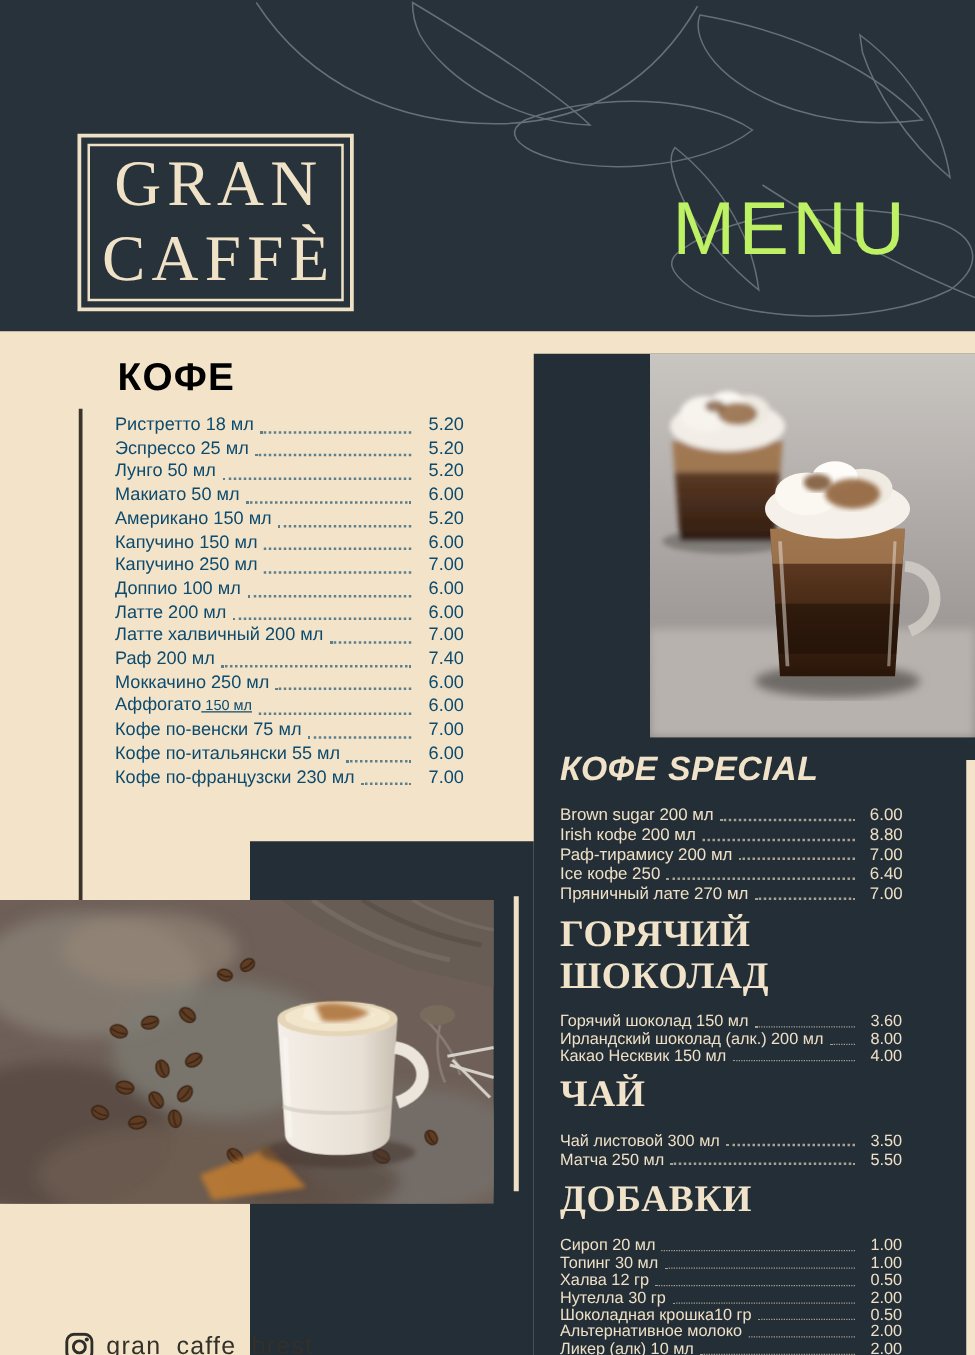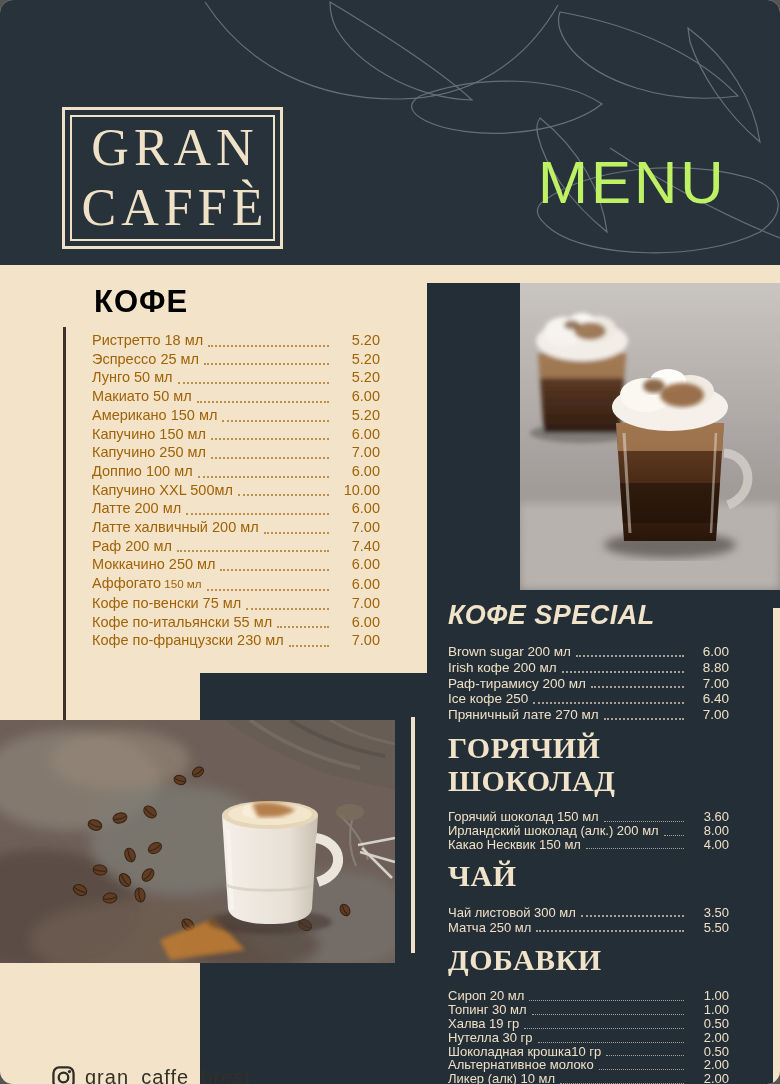--- a/index.html
+++ b/index.html
@@ -1,20 +1,19 @@
 <!DOCTYPE html>
 <html><head>
 <meta charset="utf-8">
 <style>
   html,body{margin:0;padding:0;background:#555;}
   .page{
     position:relative;width:780px;height:1084px;overflow:hidden;
     background:#f3e4c9;font-family:"Liberation Sans",sans-serif;
     margin:0 auto;
-    border-radius:13px;
   }
   
   .top-band{position:absolute;left:0;top:0;width:780px;height:265px;background:#28323a;}
   .leaves{position:absolute;left:0;top:0;width:780px;height:265px;}
   .logo-box{
     position:absolute;left:62px;top:107px;width:221px;height:142px;
     border:3px solid #efe1c6;box-sizing:border-box;
   }
   .logo-inner{
     position:absolute;left:5px;top:5px;right:5px;bottom:5px;
@@ -33,37 +32,37 @@
   .right-panel{position:absolute;left:427px;top:283px;width:353px;height:801px;background:#242e36;}
   .photo-top{position:absolute;left:93px;top:0;width:260px;height:307px;}
   .right-stripe{position:absolute;left:773px;top:608px;width:7px;height:476px;background:#f3e4c9;}
   .right-content{position:absolute;left:448px;top:600px;width:281px;color:#eee0c6;}
   .r-head{font-weight:bold;color:#f0e3c9;letter-spacing:0.5px;}
   .h-special{font-size:27px;line-height:30px;margin:0 0 14px 0;font-style:italic;}
   .h-big{font-size:30px;line-height:33px;margin:8px 0 13px 0;font-family:Liberation Serif, serif;}
   
   .row{display:flex;align-items:flex-end;}
   .nm{white-space:nowrap;}
-  .nm small{font-size:80%;}
+  .nm small{font-size:80%;text-decoration:underline;}
   .dots{flex:1;border-bottom:2px dotted currentColor;opacity:.65;margin:0 5px 3px 5px;min-width:12px;}
-  .pr{text-align:right;white-space:nowrap;}
+  .pr{text-align:center;white-space:nowrap;}
   .list-special .row{font-size:13.5px;line-height:15.8px;}
   .list-special .pr{width:40px;}
   .list-tight .row{font-size:13px;line-height:13.8px;}
   .list-tight .dots{border-bottom-width:1.5px;margin-bottom:2px;}
   .list-tight .pr{width:40px;}
   .list-tea .row{font-size:13px;line-height:15px;}
   .list-tea .pr{width:40px;}
   
   .coffee-head{
     position:absolute;left:94px;top:284px;font-size:31px;font-weight:bold;
     color:#000000;letter-spacing:1px;
   }
   .accent-line{position:absolute;left:63px;top:327px;width:3px;height:410px;background:#3b342b;}
-  .coffee-list{position:absolute;left:92px;top:331px;width:288px;color:#a16207;}
+  .coffee-list{position:absolute;left:92px;top:331px;width:288px;color:#0c4a6e;}
   .coffee-list .row{font-size:14.5px;line-height:18.7px;}
   .coffee-list .pr{width:46px;}
   
   .dark-block{position:absolute;left:200px;top:673px;width:227px;height:411px;background:#242e36;}
   .photo-bottom{position:absolute;left:0;top:720px;width:395px;height:243px;}
   .divider-line{position:absolute;left:411px;top:717px;width:4px;height:236px;background:#efe1c6;}
   .instagram{
     position:absolute;left:52px;top:1066px;display:flex;align-items:flex-start;gap:10px;
     color:#33302a;font-size:20px;font-weight:500;letter-spacing:1px;
   }
@@ -220,21 +219,21 @@
           <span class="nm">Сироп 20 мл</span>
           <span class="dots"></span>
           <span class="pr">1.00</span>
         </div>
         <div class="row">
           <span class="nm">Топинг 30 мл</span>
           <span class="dots"></span>
           <span class="pr">1.00</span>
         </div>
         <div class="row">
-          <span class="nm">Халва 19 гр</span>
+          <span class="nm">Халва 12 гр</span>
           <span class="dots"></span>
           <span class="pr">0.50</span>
         </div>
         <div class="row">
           <span class="nm">Нутелла 30 гр</span>
           <span class="dots"></span>
           <span class="pr">2.00</span>
         </div>
         <div class="row">
           <span class="nm">Шоколадная крошка10 гр</span>
@@ -289,25 +288,20 @@
       </div>
       <div class="row">
         <span class="nm">Капучино 250 мл</span>
         <span class="dots"></span>
         <span class="pr">7.00</span>
       </div>
       <div class="row">
         <span class="nm">Доппио 100 мл</span>
         <span class="dots"></span>
         <span class="pr">6.00</span>
-      </div>
-      <div class="row">
-        <span class="nm">Капучино XXL 500мл</span>
-        <span class="dots"></span>
-        <span class="pr">10.00</span>
       </div>
       <div class="row">
         <span class="nm">Латте 200 мл</span>
         <span class="dots"></span>
         <span class="pr">6.00</span>
       </div>
       <div class="row">
         <span class="nm">Латте халвичный 200 мл</span>
         <span class="dots"></span>
         <span class="pr">7.00</span>

